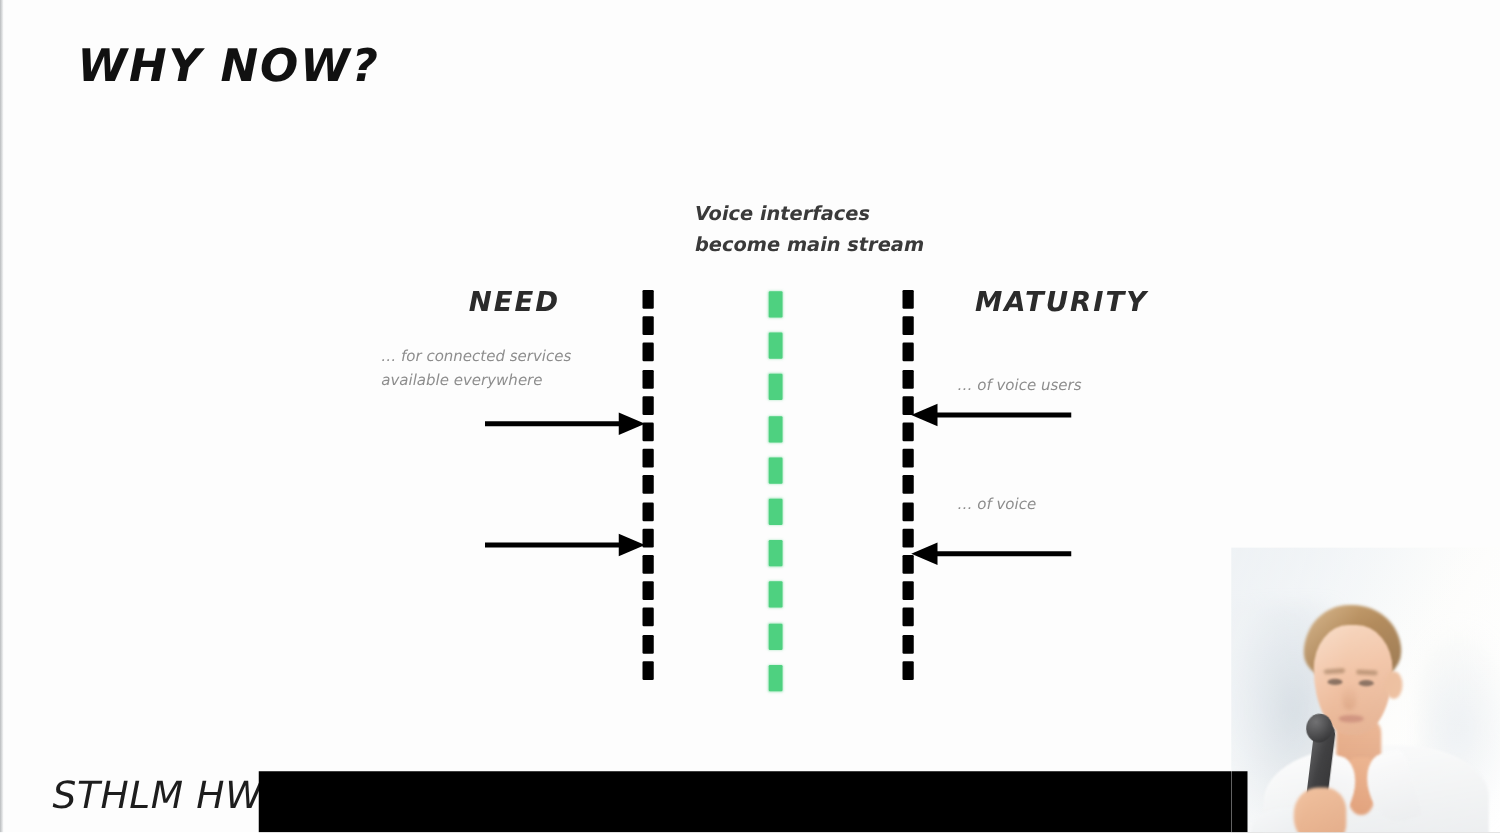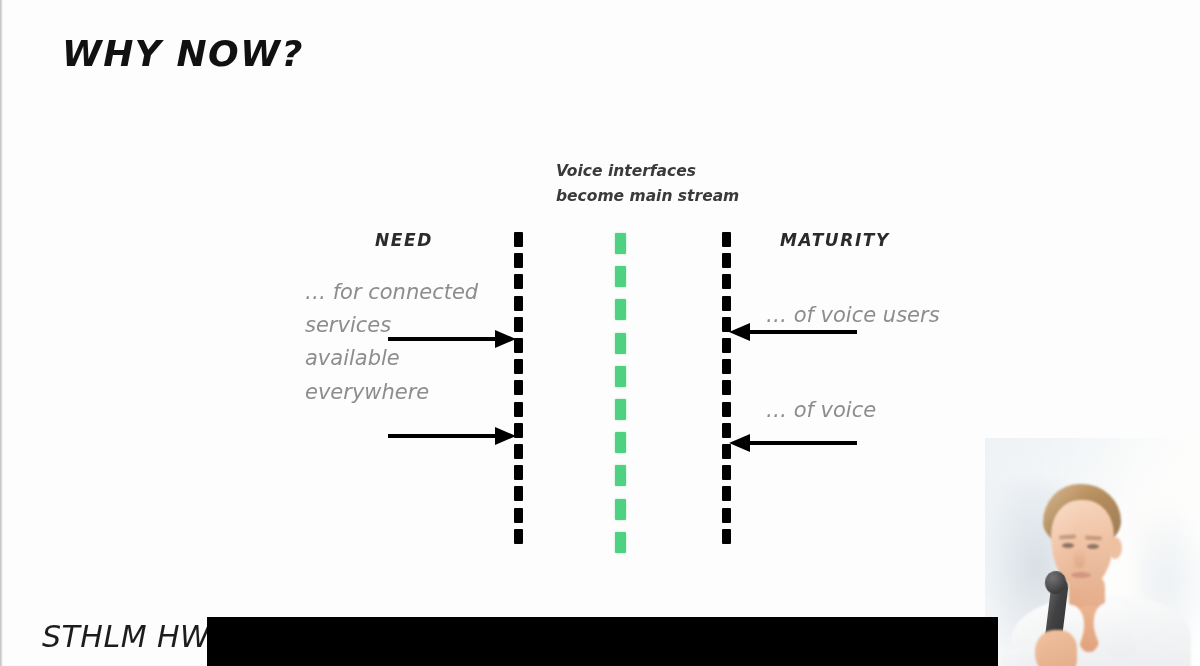--- a/index.html
+++ b/index.html
@@ -46,21 +46,21 @@
     font-weight: bold;
     line-height: 1.62;
     color: #3a3a3a;
     font-family: "DejaVu Sans", sans-serif;
     white-space: pre-line;
   }
 
   
   .col-label {
     position: absolute;
-    font-size: 17px;
+    font-size: 22px;
     font-weight: bold;
     letter-spacing: 1.6px;
     color: #2b2b2b;
     font-family: "DejaVu Sans", sans-serif;
   }
   .col-label.need     { left: 375px; top: 230px; }
   .col-label.maturity { left: 780px; top: 230px; }
 
   
   .vline {
@@ -115,21 +115,21 @@
   .arrow.left  .head  { left: 0; border-right: 21px solid #000000; }
 
   .arrow-need-1     { left: 388px; top: 330px; width: 128px; }
   .arrow-need-2     { left: 388px; top: 427px; width: 128px; }
   .arrow-maturity-1 { left: 729px; top: 323px; width: 128px; }
   .arrow-maturity-2 { left: 729px; top: 434px; width: 128px; }
 
   
   .caption {
     position: absolute;
-    font-size: 21px;
+    font-size: 12px;
     line-height: 1.58;
     color: #8d8d8d;
     font-family: "DejaVu Sans", sans-serif;
     white-space: pre-line;
   }
   .cap-need-1     { left: 305px; top: 276px; text-align: left; width: 200px; }
   .cap-need-2     { left: 287px; top: 392px; text-align: left; width: 215px; }
   .cap-maturity-1 { left: 766px; top: 299px; }
   .cap-maturity-2 { left: 766px; top: 394px; }
 

